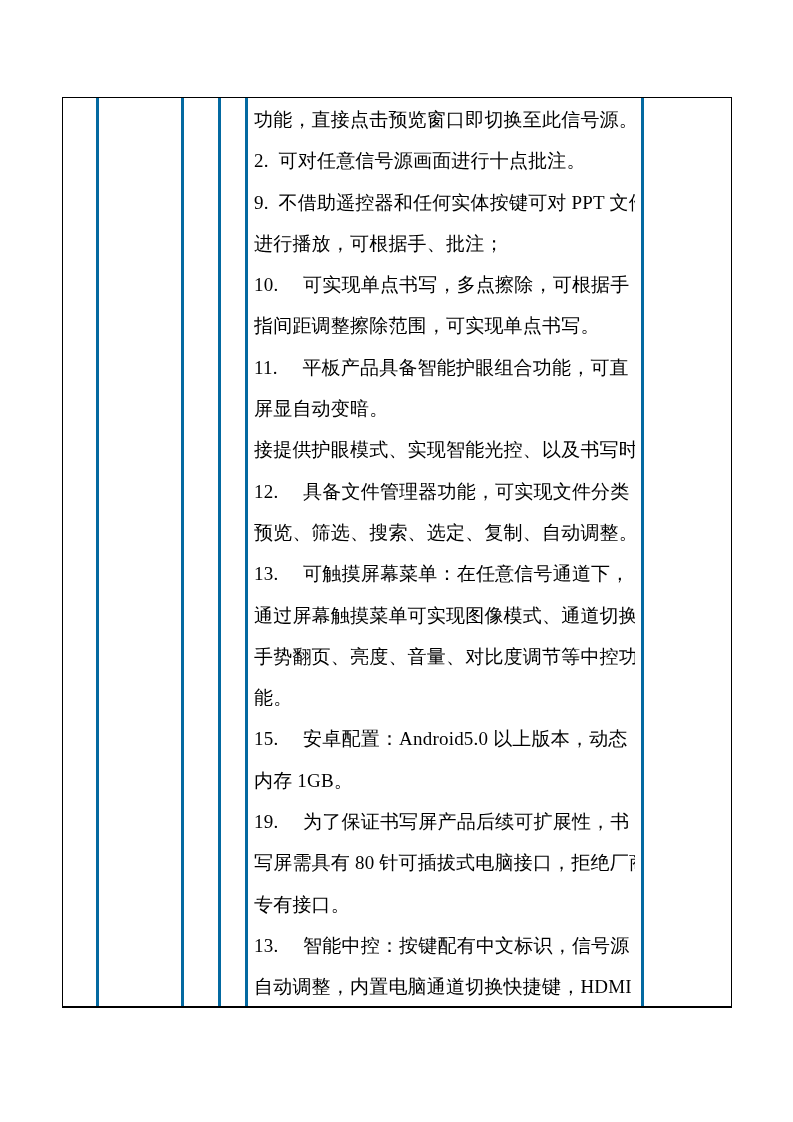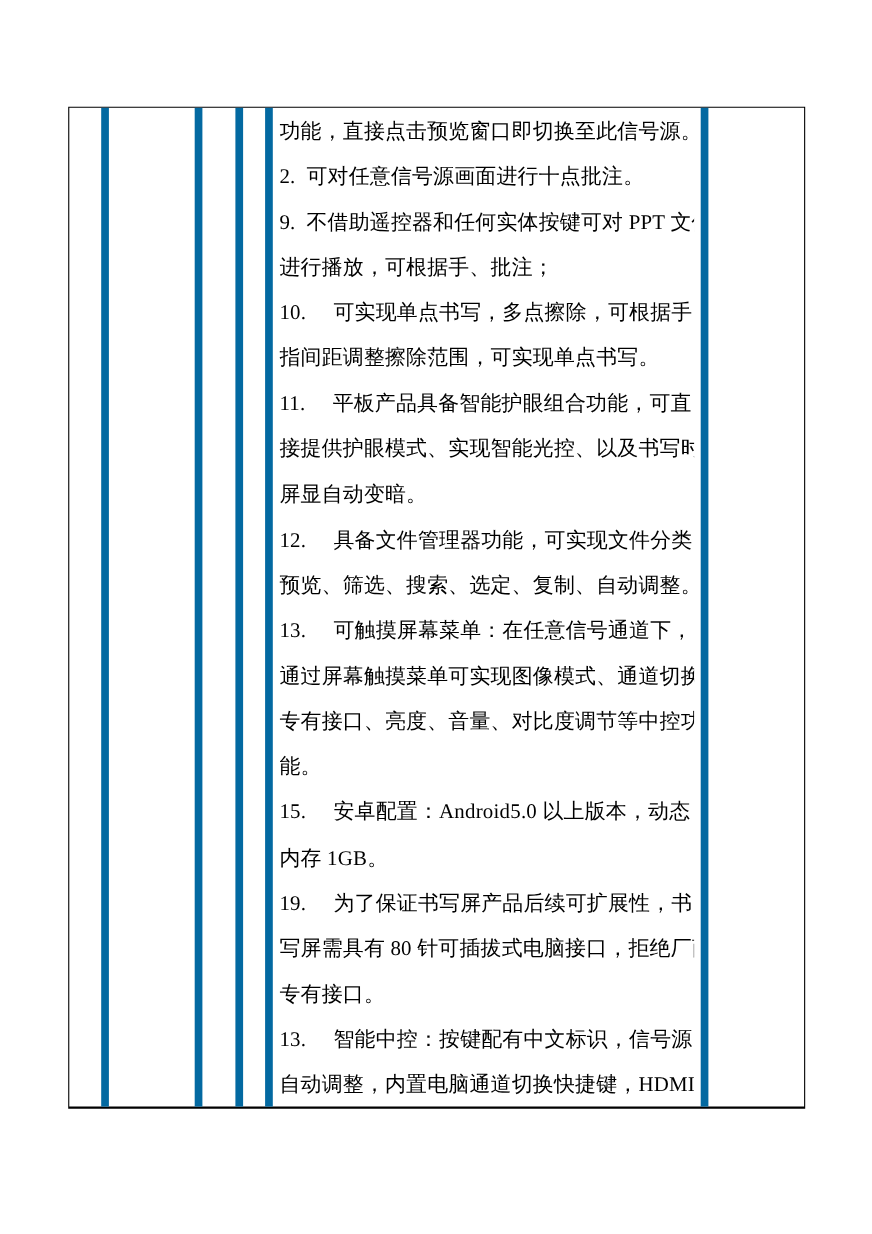--- a/index.html
+++ b/index.html
@@ -30,21 +30,21 @@
     box-sizing: border-box;
     border: 1px solid #000000;
     border-bottom-width: 2px;
     display: flex;
     flex-direction: row;
     background: #ffffff;
   }
   .cell {
     box-sizing: border-box;
     height: 100%;
-    border-right: 7px solid #0369a1;
+    border-right: 3px solid #0369a1;
     overflow: hidden;
   }
   .cell.c1 { width: 36px; }
   .cell.c2 { width: 85px; }
   .cell.c3 { width: 37px; }
   .cell.c4 { width: 27px; }
   .cell.c5 { width: 396px; }
   .cell.c6 { flex: 1; border-right: none; }
   .text-cell {
     padding: 1px 6px 0 6px;
@@ -68,27 +68,27 @@
     <div class="cell c3"></div>
     <div class="cell c4"></div>
     <div class="cell c5 text-cell">
       <div class="spec-line">功能，直接点击预览窗口即切换至此信号源。</div>
       <div class="spec-line">2.  可对任意信号源画面进行十点批注。</div>
       <div class="spec-line">9.  不借助遥控器和任何实体按键可对 PPT 文件</div>
       <div class="spec-line">进行播放，可根据手、批注；</div>
       <div class="spec-line">10.     可实现单点书写，多点擦除，可根据手</div>
       <div class="spec-line">指间距调整擦除范围，可实现单点书写。</div>
       <div class="spec-line">11.     平板产品具备智能护眼组合功能，可直</div>
+      <div class="spec-line">屏显自动变暗。</div>
       <div class="spec-line">接提供护眼模式、实现智能光控、以及书写时</div>
-      <div class="spec-line">屏显自动变暗。</div>
       <div class="spec-line">12.     具备文件管理器功能，可实现文件分类，</div>
       <div class="spec-line">预览、筛选、搜索、选定、复制、自动调整。</div>
       <div class="spec-line">13.     可触摸屏幕菜单：在任意信号通道下，</div>
       <div class="spec-line">通过屏幕触摸菜单可实现图像模式、通道切换、</div>
-      <div class="spec-line">专有接口、亮度、音量、对比度调节等中控功</div>
+      <div class="spec-line">手势翻页、亮度、音量、对比度调节等中控功</div>
       <div class="spec-line">能。</div>
       <div class="spec-line">15.     安卓配置：Android5.0 以上版本，动态</div>
       <div class="spec-line">内存 1GB。</div>
       <div class="spec-line">19.     为了保证书写屏产品后续可扩展性，书</div>
       <div class="spec-line">写屏需具有 80 针可插拔式电脑接口，拒绝厂商</div>
       <div class="spec-line">专有接口。</div>
       <div class="spec-line">13.     智能中控：按键配有中文标识，信号源</div>
       <div class="spec-line">自动调整，内置电脑通道切换快捷键，HDMI 通</div>
     </div>
     <div class="cell c6"></div>

